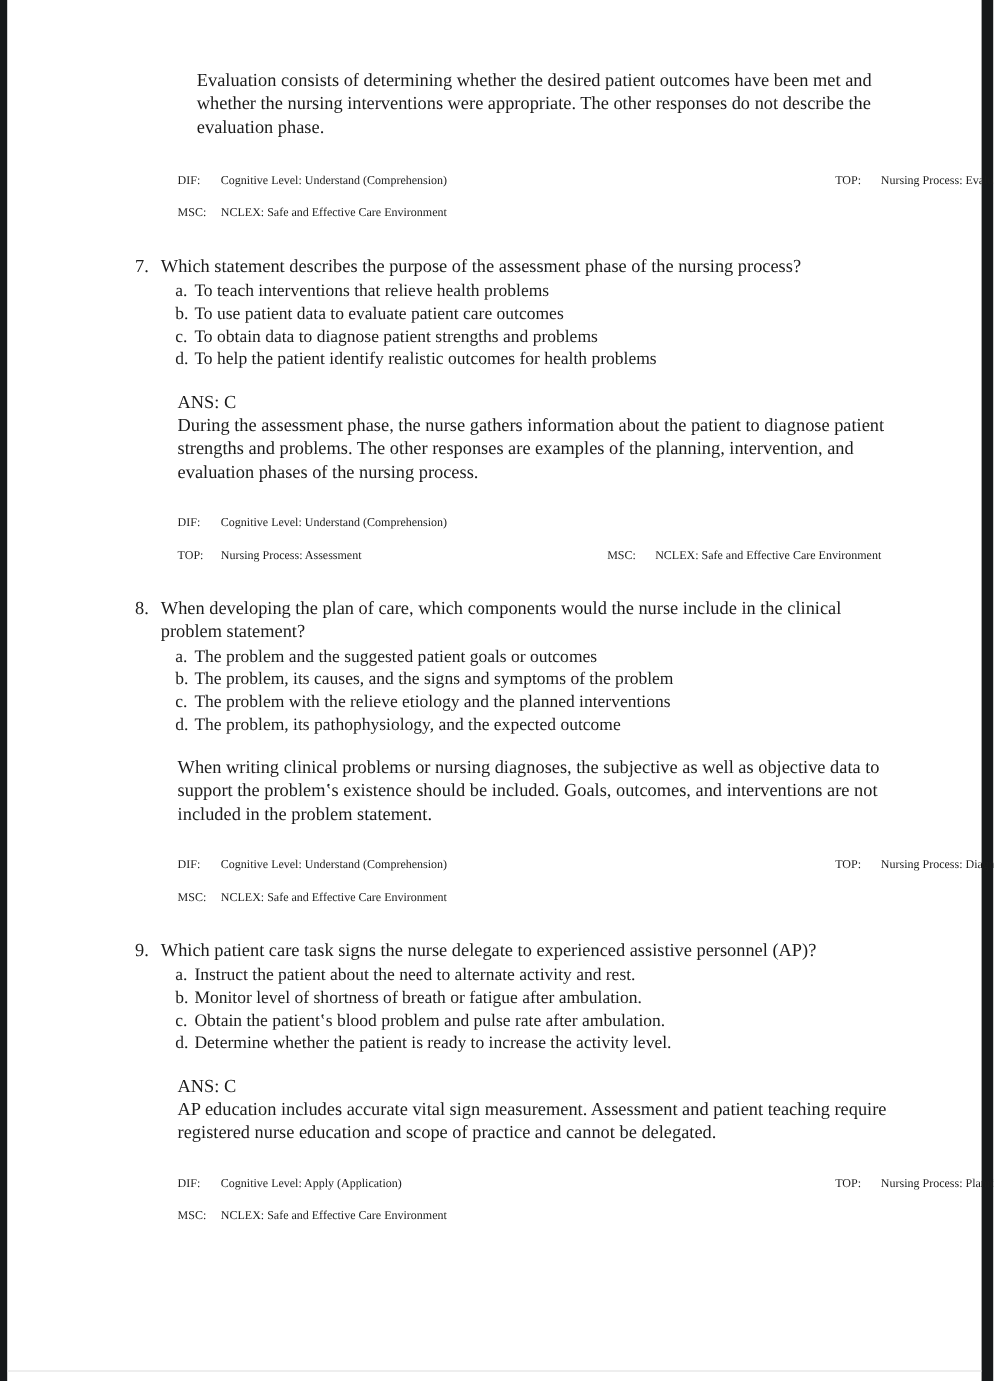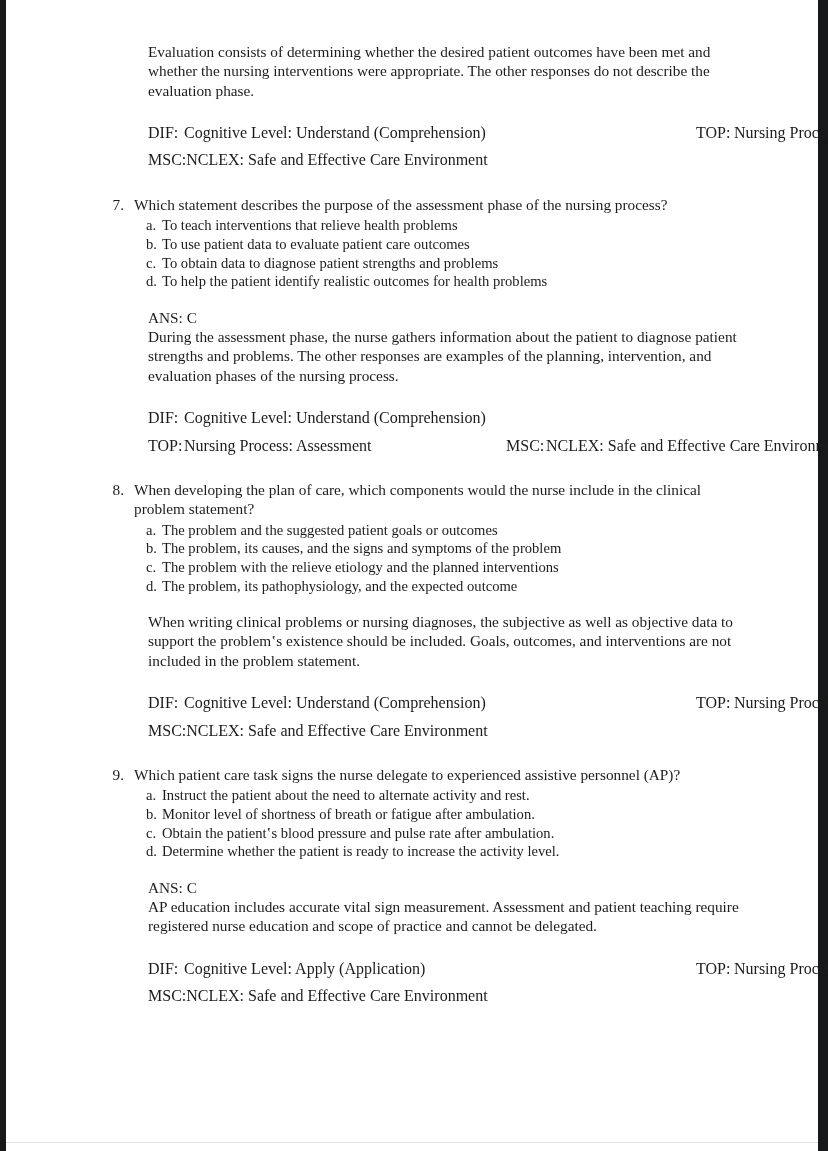--- a/index.html
+++ b/index.html
@@ -41,29 +41,29 @@
     right: 0;
     padding: 42px 48px 0 110px;
     box-sizing: border-box;
   }
 
   
   .para {
     font-size: 15.3px;
     line-height: 19.3px;
     text-align: left;
-    margin: 0;
+    margin: 16px;
     padding-left: 38px;
     padding-right: 36px;
   }
 
   .meta-block {
     padding-left: 38px;
     margin-top: 14px;
-    font-size: 16px;
+    font-size: 10px;
     line-height: 17.6px;
   }
   .meta-row {
     display: flex;
     align-items: baseline;
     white-space: nowrap;
   }
   .meta-key {
     display: inline-block;
     min-width: 36px;
@@ -271,21 +271,21 @@
         <div class="option">
           <span class="opt-letter">a.</span>
           <span class="opt-text">Instruct the patient about the need to alternate activity and rest.</span>
         </div>
         <div class="option">
           <span class="opt-letter">b.</span>
           <span class="opt-text">Monitor level of shortness of breath or fatigue after ambulation.</span>
         </div>
         <div class="option">
           <span class="opt-letter">c.</span>
-          <span class="opt-text">Obtain the patient‛s blood pressure and pulse rate after ambulation.</span>
+          <span class="opt-text">Obtain the patient‛s blood problem and pulse rate after ambulation.</span>
         </div>
         <div class="option">
           <span class="opt-letter">d.</span>
           <span class="opt-text">Determine whether the patient is ready to increase the activity level.</span>
         </div>
       </div>
 
       <div class="ans-block">
         <p class="ans-line">ANS: C</p>
         <p class="ans-body">AP education includes accurate vital sign measurement. Assessment and patient teaching require registered nurse education and scope of practice and cannot be delegated.</p>

